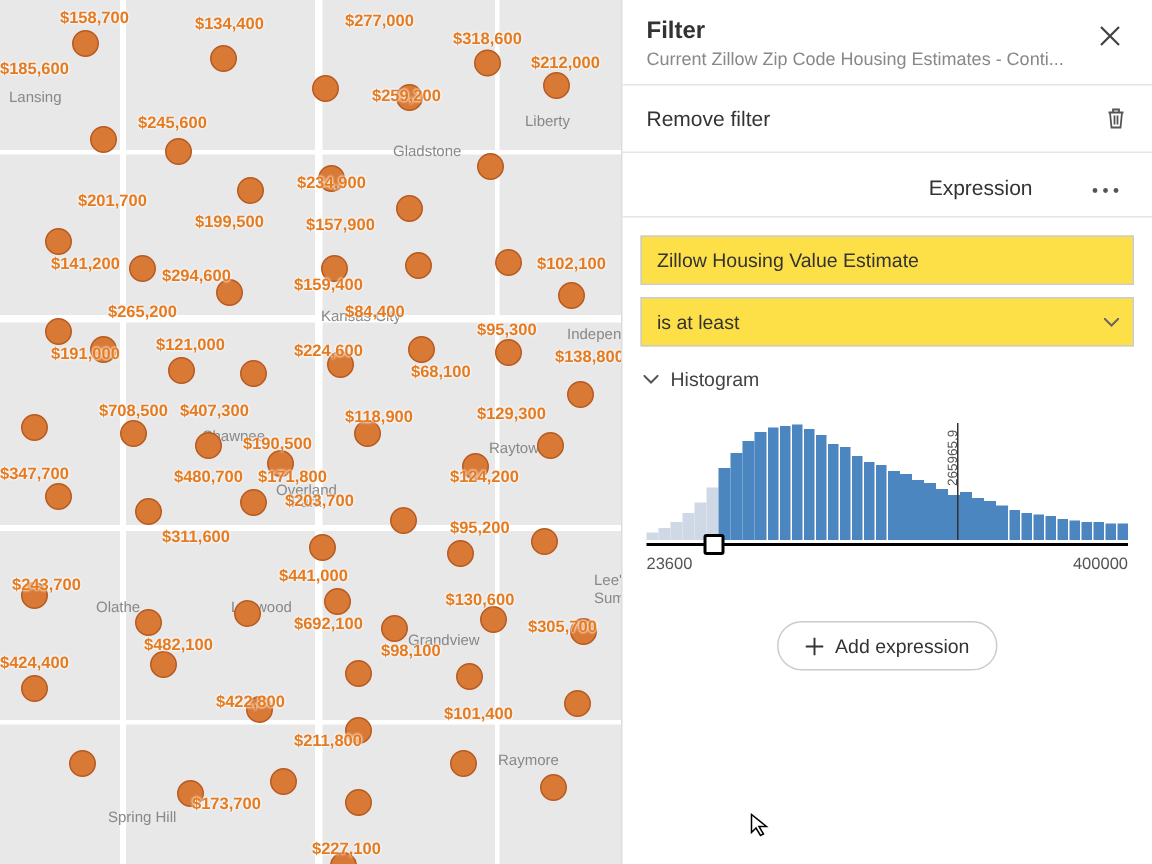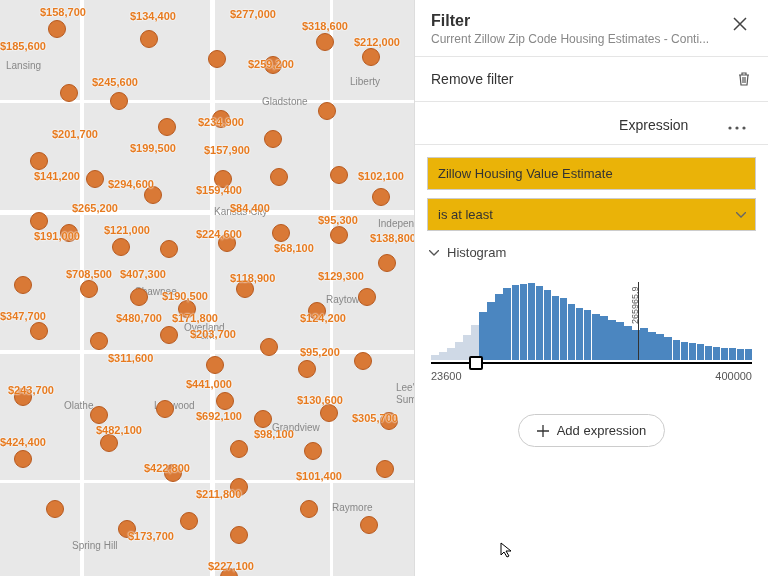--- a/index.html
+++ b/index.html
@@ -13,21 +13,21 @@
 .hdr { padding:12px 16px 10px 16px; border-bottom:1px solid #e5e5e5; display:flex; justify-content:space-between; align-items:flex-start }
 .hdr-t { font-size:16px; font-weight:600; color:#333 }
 .hdr-s { font-size:12px; color:#888; margin-top:2px }
 .closebtn { width:24px; height:24px; cursor:pointer; display:flex; align-items:center; justify-content:center; color:#444 }
 .rmrow { padding:14px 16px; border-bottom:1px solid #e5e5e5; display:flex; justify-content:space-between; align-items:center; font-size:14px; color:#333; cursor:pointer }
 .msg { padding:14px 16px; border-bottom:1px solid #e5e5e5; font-size:14px; color:#444 }
 .exp-hdr { padding:14px 16px 10px; display:flex; justify-content:space-between; align-items:center; border-bottom:1px solid #e5e5e5 }
 .exp-hdr span { flex:1; text-align:center; font-size:14px; color:#333 }
 .dots3 { width:24px; cursor:pointer; color:#555 }
 .exp-body { padding:12px 12px }
-.fld { width:100%; border:1px solid #ccc; padding:8px 10px; font-size:13px; color:#333; margin-bottom:8px; background:#eab308 }
+.fld { width:100%; border:1px solid #ccc; padding:8px 10px; font-size:13px; color:#333; margin-bottom:8px; background:#fde047 }
 .sel { position:relative; margin-bottom:8px }
 .sel .caret { position:absolute; right:10px; top:50%; transform:translateY(-50%) }
 .inp { width:100%; border:1px solid #666; padding:8px 10px; font-size:13px; color:#333; margin-bottom:8px; background:#fff; outline:none }
 .histhdr { display:flex; align-items:center; gap:8px; padding:6px 2px 10px; font-size:13px; color:#444; cursor:pointer }
 .histbox { position:relative; height:110px; margin:2px 4px 6px 4px }
 .bar { position:absolute; bottom:22px; background:#4b86c0 }
 .bar.wash { background:#cfd9e6 }
 .axis { position:absolute; bottom:0; font-size:11px; color:#555 }
 .marker { position:absolute; bottom:22px; width:1px; background:#333; height:78px }
 .markerlab { position:absolute; font-size:9px; color:#555; transform:rotate(-90deg); transform-origin:left bottom }

